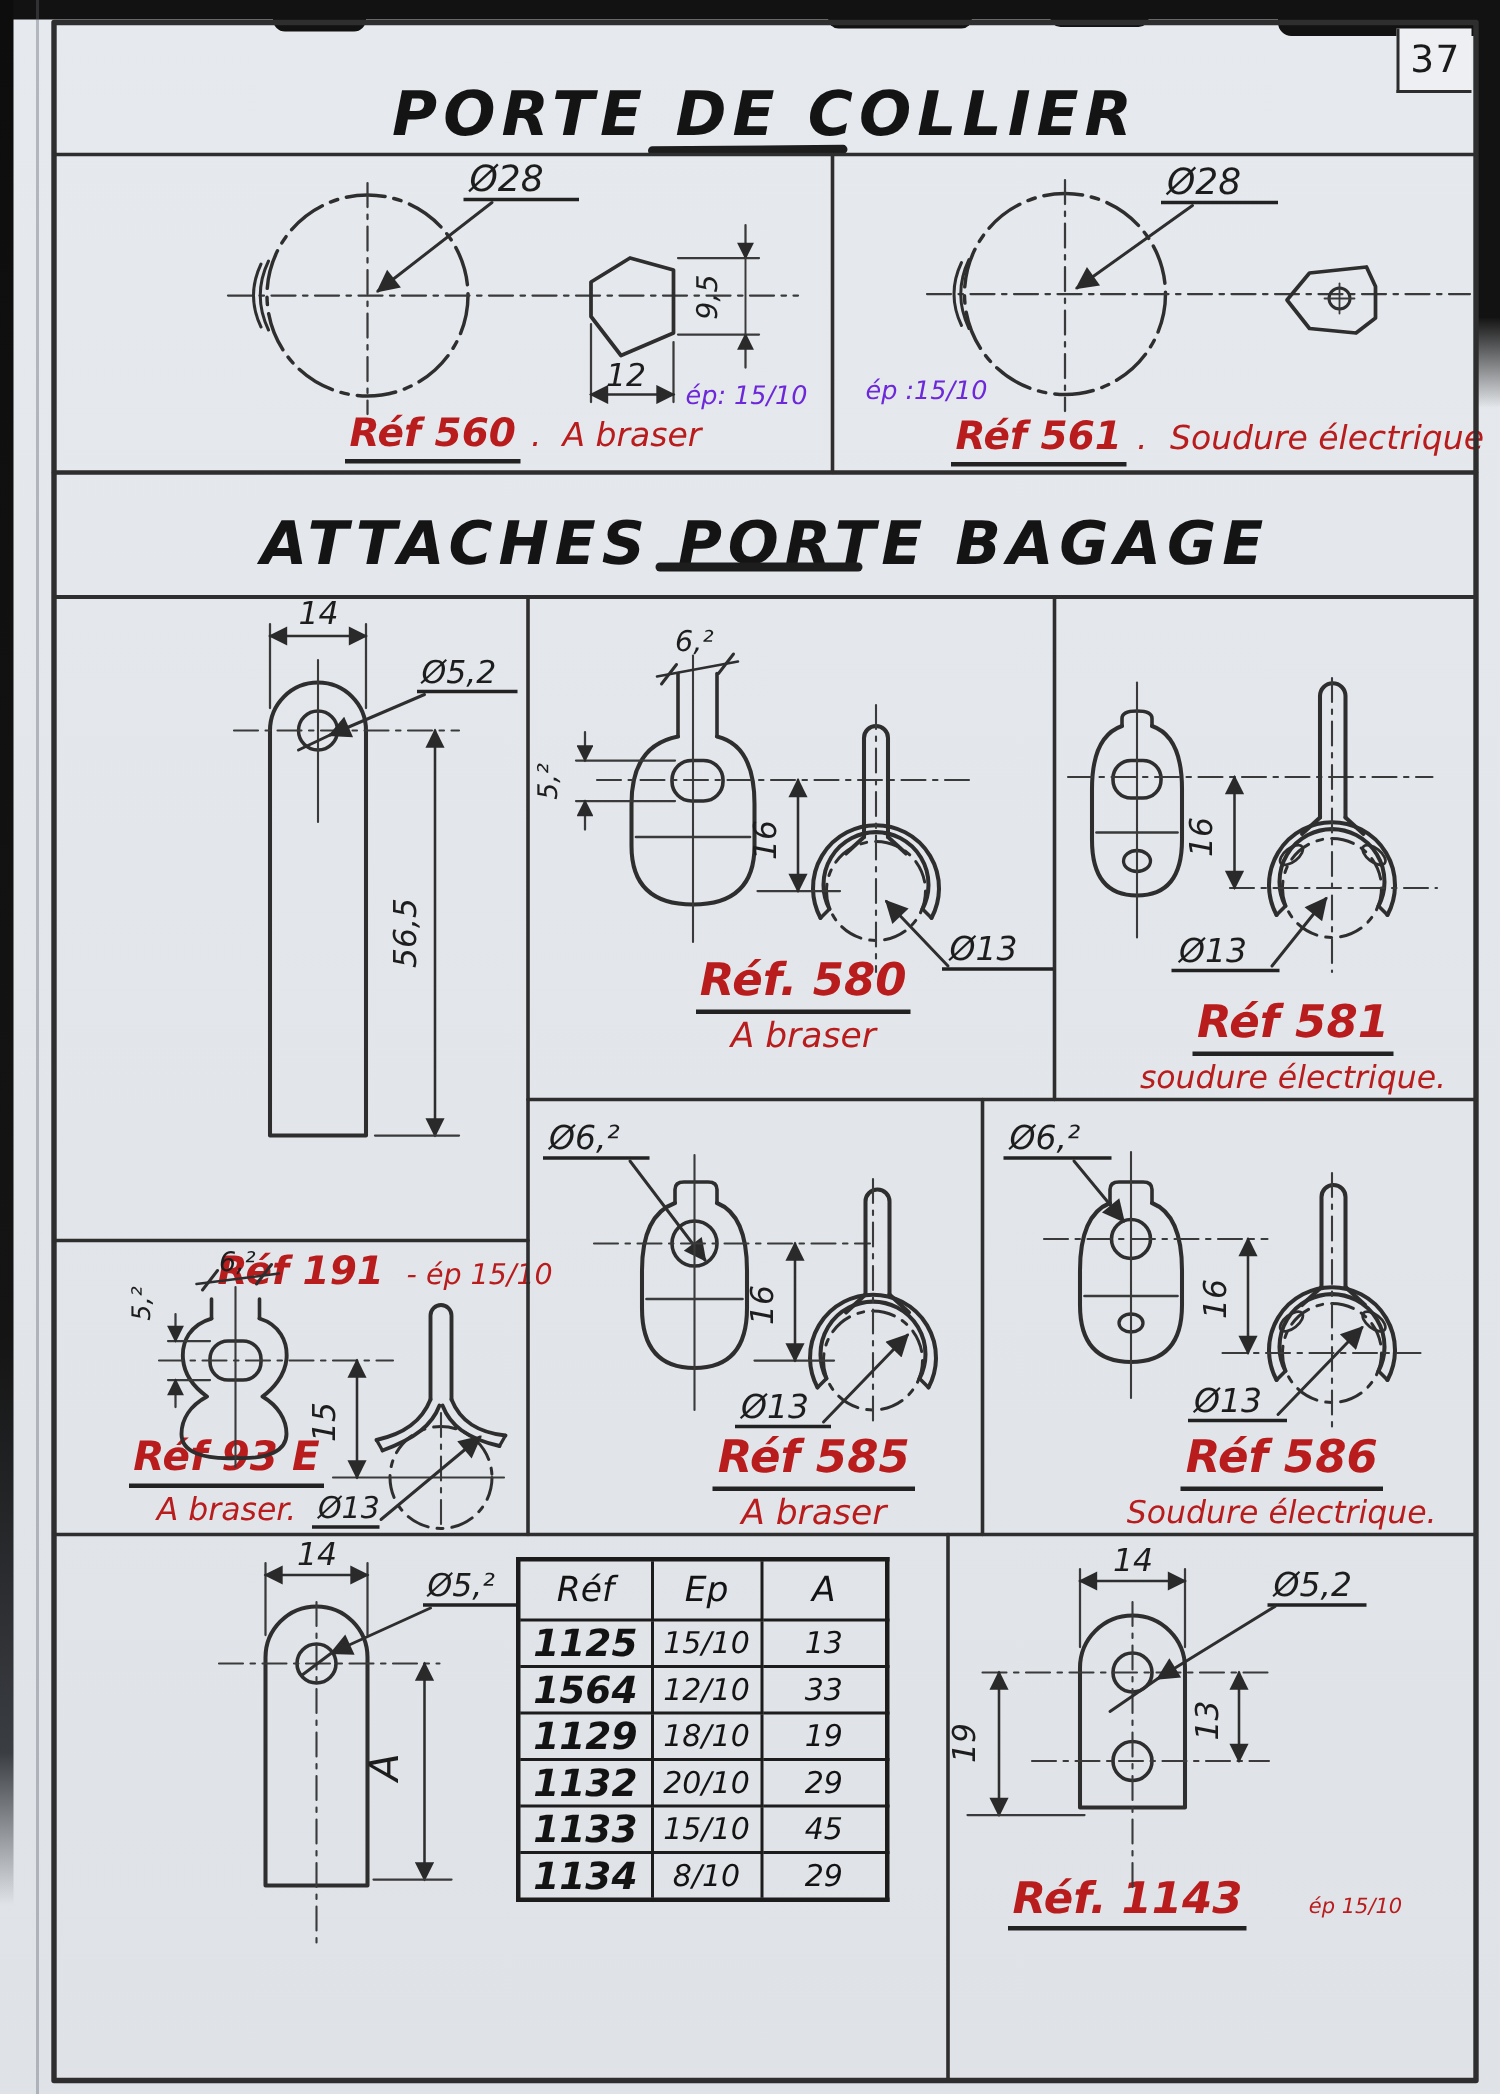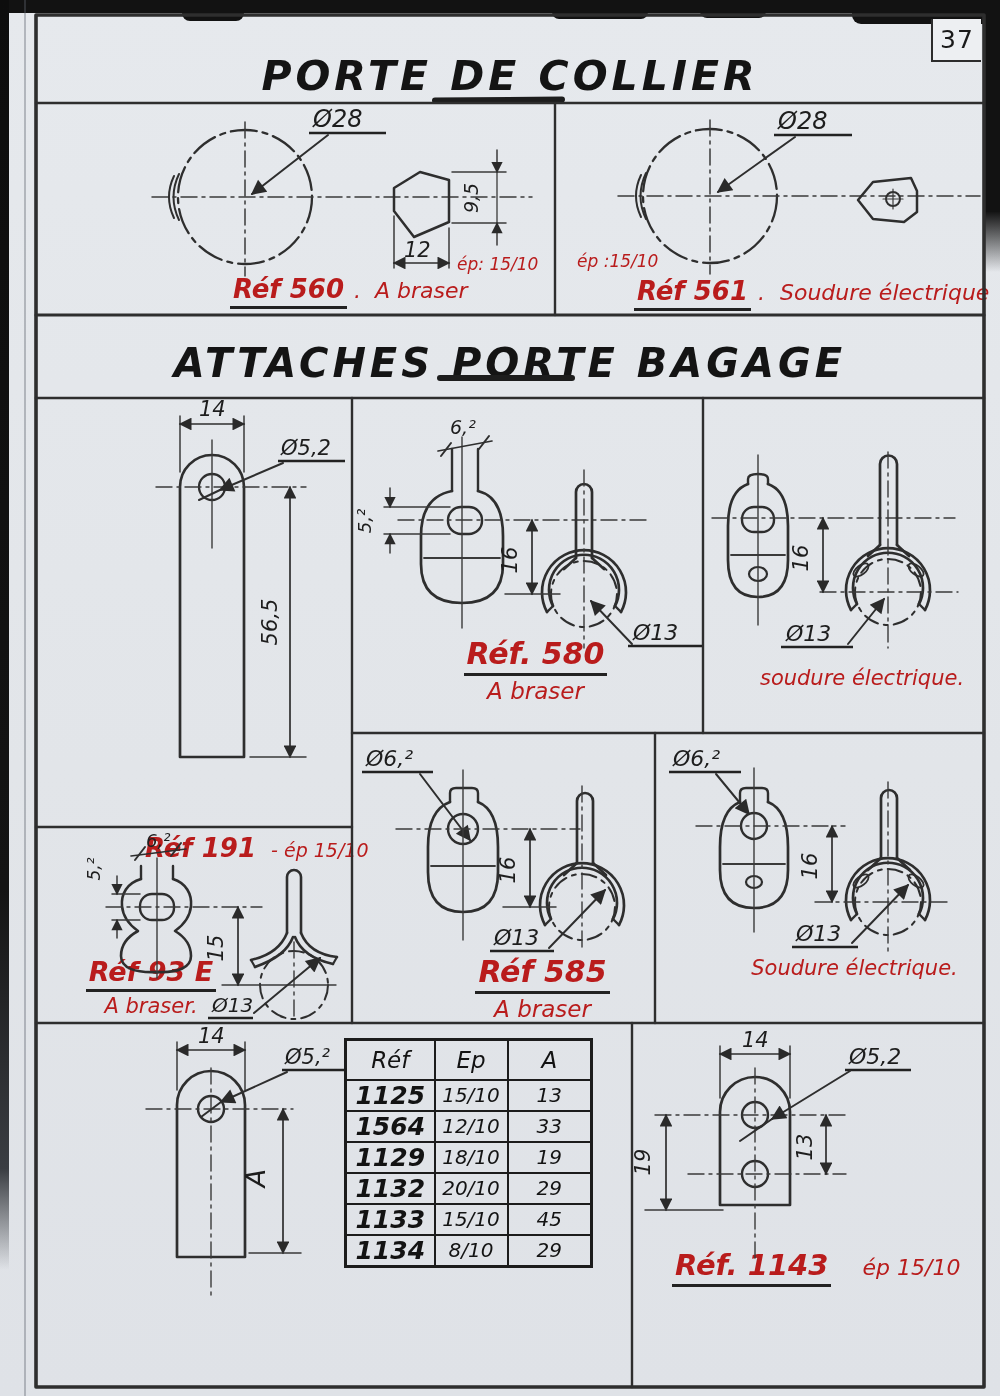--- a/index.html
+++ b/index.html
@@ -27,21 +27,21 @@
   }
   .t1{top:52px;font-size:41px}
   .t2{top:340px;font-size:40px}
   .rule{background:#1d1d1d;border-radius:3px}
   
   .cap{font-style:italic;white-space:nowrap;color:#b91c1c}
   .cap .ref{font-weight:600;border-bottom:3px solid #222;padding:0 3px 2px 3px;display:inline-block}
   .cap .meth{font-weight:500}
   .cap.center{text-align:center}
   .cap .line2{margin-top:2px}
-  .note{font-style:italic;font-size:17px;color:#b91c1c;white-space:nowrap}
+  .note{font-style:italic;font-size:17px;color:#6d28d9;white-space:nowrap}
   
   svg text{font-family:"DejaVu Sans",sans-serif;font-style:italic;fill:#1d1d1d;stroke:none}
   .s{stroke:#2e2e2e;fill:none;stroke-linecap:round;stroke-linejoin:round}
   .thin{stroke:#3a3a3a}
   .chain{stroke-dasharray:16 5 3 5}
   .chainc{stroke-dasharray:26 6 5 6}
   .dashc{stroke-dasharray:15 6 4 6}
   .ul{stroke:#222;stroke-width:2.4px}
   
   table.dim{
@@ -97,36 +97,38 @@
 <div class="abs cap" style="left:142px;top:833px;font-size:19px">
   <span class="ref" style="font-size:26px;border-bottom:none">Réf 191</span>
   <span class="meth" style="margin-left:6px">- ép 15/10</span>
 </div>
 
 <div class="abs cap center" style="left:438px;top:636px;width:195px">
   <div><span class="ref" style="font-size:30px">Réf. 580</span></div>
   <div class="line2 meth" style="font-size:23px">A braser</div>
 </div>
 <div class="abs cap center" style="left:742px;top:664px;width:240px">
+  <div><span class="ref" style="font-size:30px">Réf 581</span></div>
   <div class="line2 meth" style="font-size:21px">soudure électrique.</div>
 </div>
 <div class="abs cap center" style="left:445px;top:954px;width:195px">
   <div><span class="ref" style="font-size:30px">Réf 585</span></div>
   <div class="line2 meth" style="font-size:23px">A braser</div>
 </div>
 <div class="abs cap center" style="left:732px;top:954px;width:245px">
+  <div><span class="ref" style="font-size:30px">Réf 586</span></div>
   <div class="line2 meth" style="font-size:21px">Soudure électrique.</div>
 </div>
 <div class="abs cap center" style="left:76px;top:956px;width:150px">
   <div><span class="ref" style="font-size:27px">Réf 93 E</span></div>
   <div class="line2 meth" style="font-size:21px">A braser.</div>
 </div>
 <div class="abs cap" style="left:672px;top:1248px">
   <span class="ref" style="font-size:29px">Réf. 1143</span>
-  <span class="meth" style="font-size:22px;margin-left:26px">ép 15/10</span>
+  <span class="meth" style="font-size:14px;margin-left:36px">ép 15/10</span>
 </div>
 
 <table class="dim abs" style="left:344px;top:1038px;width:246px">
   <colgroup>
       <col style="width:89px">
       <col style="width:73px">
       <col style="width:84px">
     </colgroup>
   <tbody>
       <tr>

